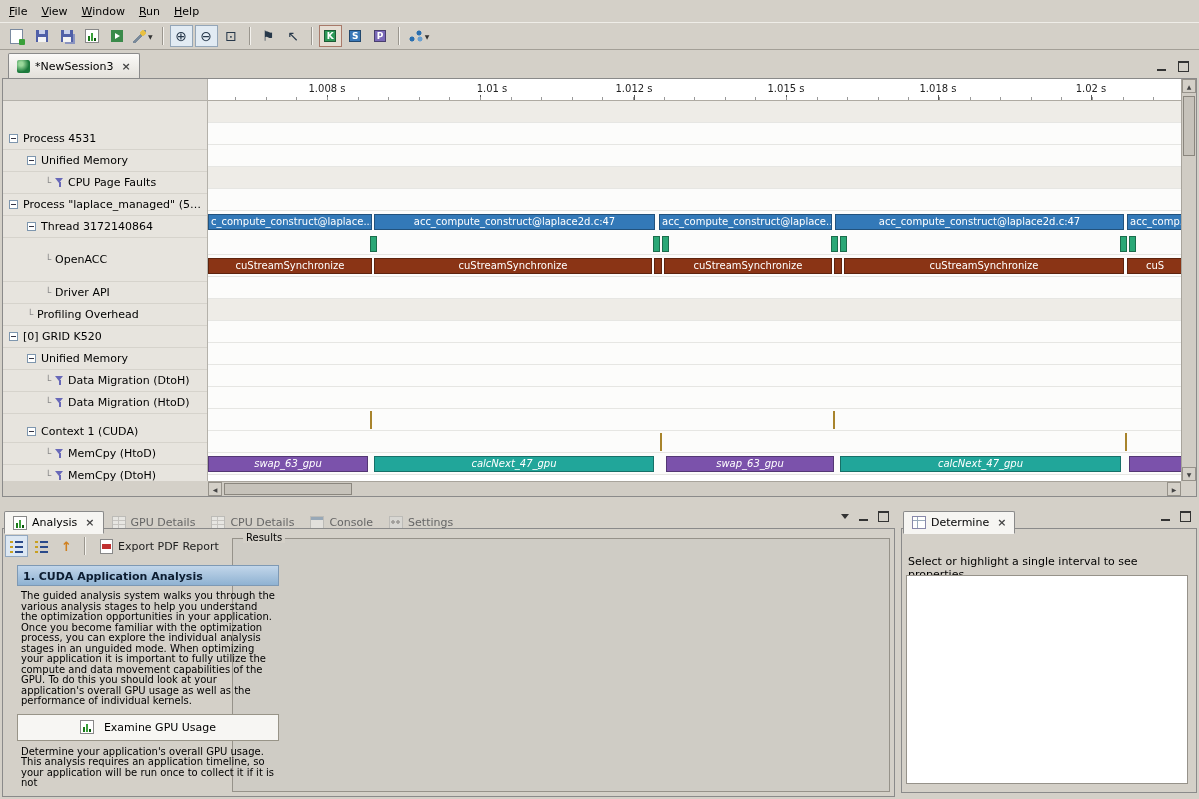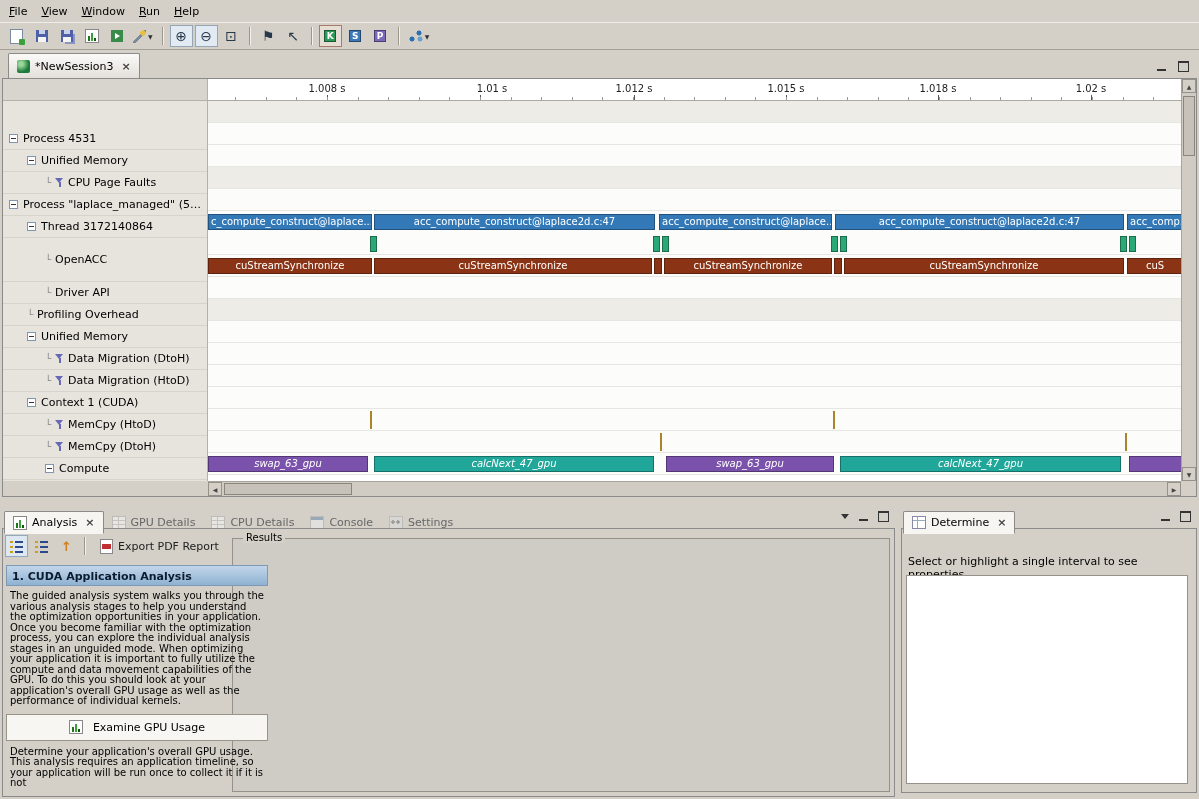--- a/index.html
+++ b/index.html
@@ -128,21 +128,21 @@
     linear-gradient(#c8a020,#c8a020),linear-gradient(#c8a020,#c8a020),linear-gradient(#c8a020,#c8a020);
     background-size:8px 2px,8px 2px,8px 2px,3px 2px,3px 2px,3px 2px;
     background-position:5px 1px,5px 6px,5px 11px,0 1px,0 6px,0 11px}
   .up-glyph{font-size:13px;font-weight:bold;color:#d08020;line-height:1}
   .at-sep{width:1px;height:18px;background:#9a968e;border-right:1px solid #f4f2ee;margin:0 4px}
   .export-btn{display:flex;align-items:center;gap:5px;height:22px;padding:0 8px;color:#222}
   .ic-pdf{width:11px;height:13px;background:#fff;border:1px solid #888;position:relative;box-sizing:content-box}
   .ic-pdf::after{content:"";position:absolute;left:1px;right:1px;top:4px;height:5px;background:#c03030}
   .results-legend{position:absolute;left:240px;top:3px;font-size:10px;background:#d4d0c8;padding:0 3px;z-index:2}
   .results-box{position:absolute;left:229px;top:9px;right:4px;bottom:4px;border:1px solid #96928a;background:#cfccc5}
-  .an-left{position:absolute;left:3px;top:36px;width:262px;bottom:0;overflow:hidden}
+  .an-left{position:absolute;left:14px;top:36px;width:262px;bottom:0;overflow:hidden}
   .an-header{height:21px;line-height:21px;font-weight:bold;padding-left:5px;color:#0c1c30;
              background:linear-gradient(#c2d6ea,#8fb2d2);border:1px solid #7e99b4;box-sizing:border-box}
   .an-body{padding:5px 4px 2px;font-size:10px;line-height:10.5px}
   .an-button{margin:5px 0 3px;border:1px solid #989488;background:#f7f6f3;height:25px;display:flex;
              align-items:center;justify-content:center;gap:10px}
   .an-foot{font-size:10px;line-height:10.5px;padding:3px 4px 0}
 
   
   .props-hint{position:absolute;top:26px;left:6px;right:6px}
   .props-box{position:absolute;left:4px;right:8px;top:46px;bottom:8px;background:#fff;border:1px solid #96928a}
@@ -297,35 +297,39 @@
         <span class="tree-label">OpenACC</span>
       </div>
       <div class="tree-row" style="height: 22px; padding-left: 42px;">
         <span class="elbow">└</span>
         <span class="tree-label">Driver API</span>
       </div>
       <div class="tree-row" style="height: 22px; padding-left: 24px;">
         <span class="elbow">└</span>
         <span class="tree-label">Profiling Overhead</span>
       </div>
+      <div class="tree-row" style="height: 22px; padding-left: 6px;">
+        <span class="expander"></span>
+        <span class="tree-label">[0] GRID K520</span>
+      </div>
       <div class="tree-row" style="height: 22px; padding-left: 24px;">
         <span class="expander"></span>
         <span class="tree-label">Unified Memory</span>
       </div>
       <div class="tree-row" style="height: 22px; padding-left: 42px;">
         <span class="elbow">└</span>
         <span class="funnel"></span>
         <span class="tree-label">Data Migration (DtoH)</span>
       </div>
       <div class="tree-row" style="height: 22px; padding-left: 42px;">
         <span class="elbow">└</span>
         <span class="funnel"></span>
         <span class="tree-label">Data Migration (HtoD)</span>
       </div>
-      <div class="tree-row" style="height: 22px; padding-left: 24px;">
+      <div class="tree-row" style="height: 22px; padding-left: 24px; margin-top: 7px;">
         <span class="expander"></span>
         <span class="tree-label">Context 1 (CUDA)</span>
       </div>
       <div class="tree-row" style="height: 22px; padding-left: 42px;">
         <span class="elbow">└</span>
         <span class="funnel"></span>
         <span class="tree-label">MemCpy (HtoD)</span>
       </div>
       <div class="tree-row" style="height: 22px; padding-left: 42px;">
         <span class="elbow">└</span>

